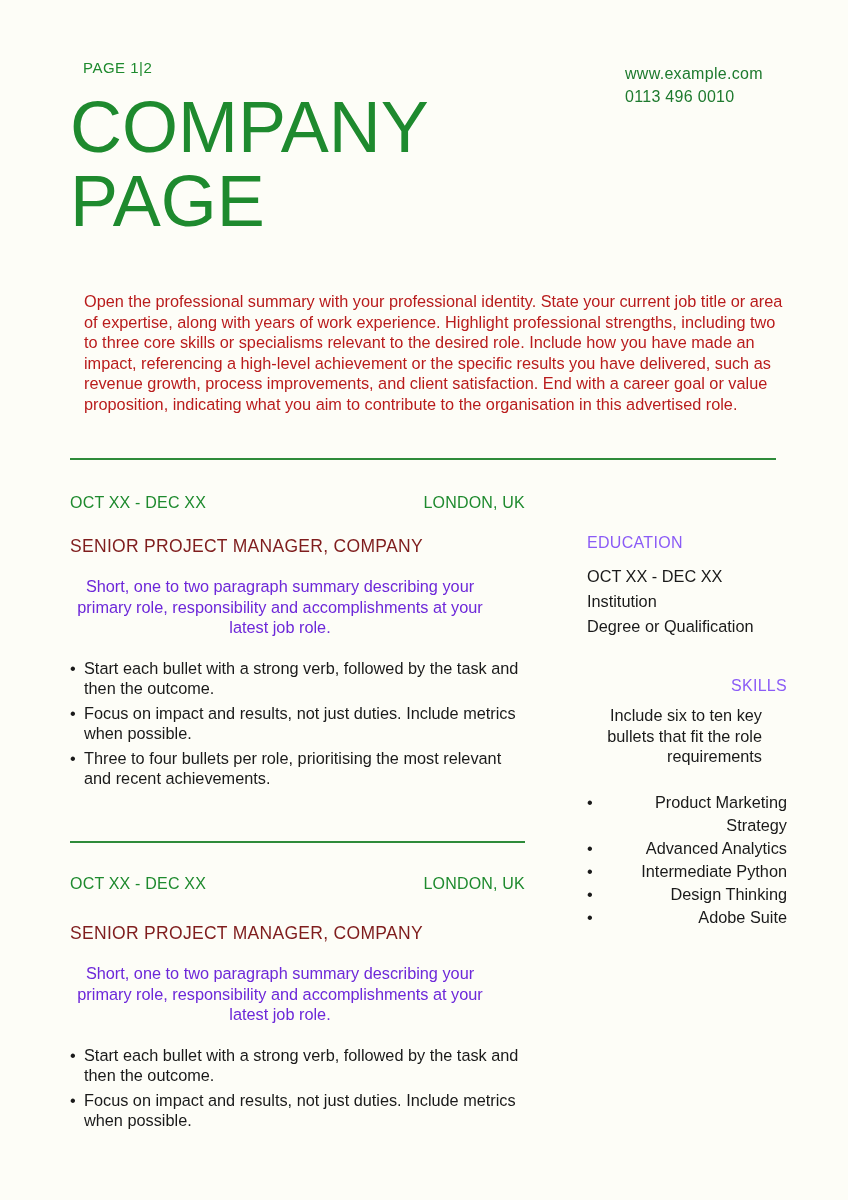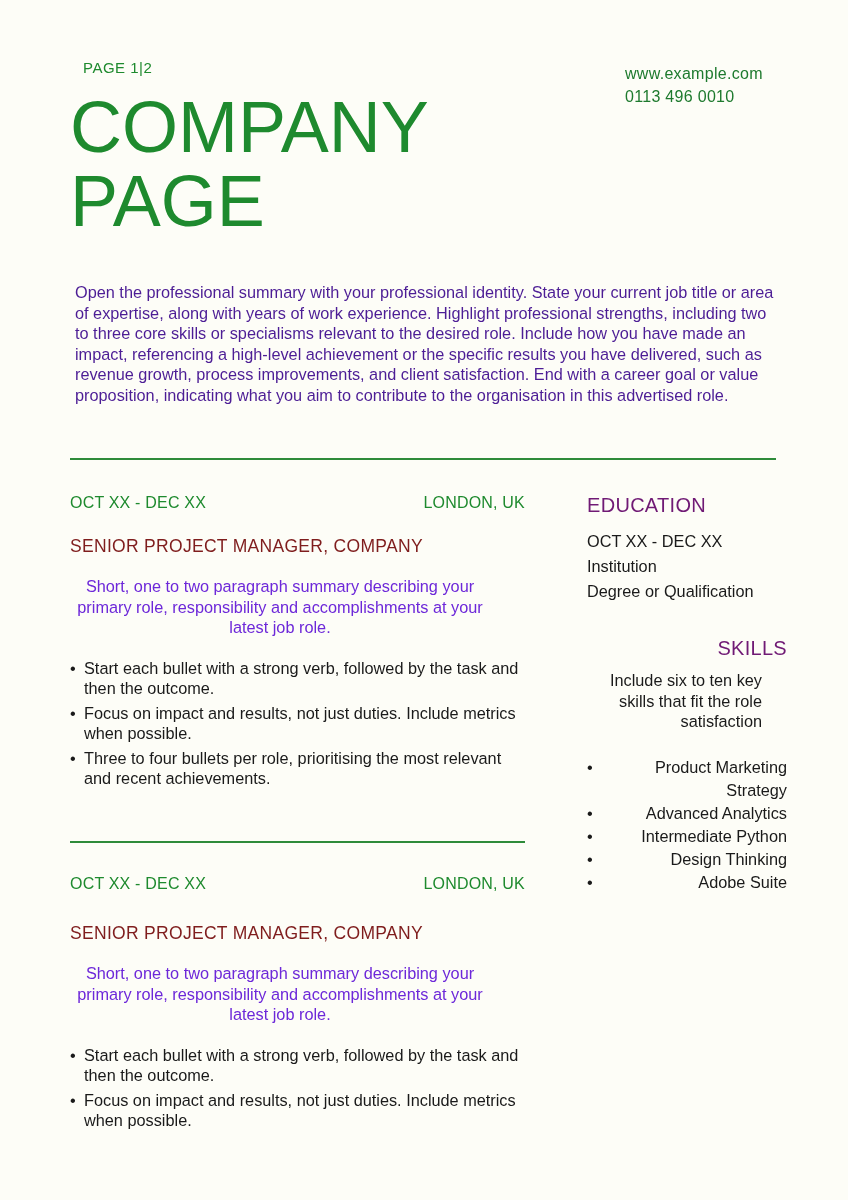--- a/index.html
+++ b/index.html
@@ -18,21 +18,21 @@
     position: absolute; left: 625px; top: 62px;
     font-size: 16px; line-height: 23px; color: #1e7a2e; letter-spacing: 0.3px;
   }
   .name {
     position: absolute; left: 70px; top: 90px;
     font-size: 72px; line-height: 74px; color: #1e8a2e;
     font-weight: normal; margin: 0; letter-spacing: 0px;
   }
   .summary {
     position: absolute; left: 71px; top: 278px; width: 700px;
-    font-size: 16.3px; line-height: 20.6px; color: #4c1d95; margin: 4px;
+    font-size: 16.3px; line-height: 20.6px; color: #b91c1c; margin: 13px;
   }
   .rule-full {
     position: absolute; left: 70px; top: 458px; width: 706px; height: 2px;
     background: #2e8b3a;
   }
   .job { position: absolute; left: 70px; width: 455px; }
   .job-meta {
     display: flex; justify-content: space-between;
     font-size: 16px; color: #1e8a2e; letter-spacing: 0.2px;
   }
@@ -42,21 +42,21 @@
   .job-desc {
     margin-top: 19px; font-size: 16.3px; line-height: 20.5px; color: #6d28d9; width: 420px; text-align: center;
   }
   .bullets { list-style: none; padding: 0; margin: 20px 0 0 0; font-size: 16.3px; line-height: 20.5px; }
   .bullets li { position: relative; padding-left: 14px; margin-bottom: 4px; }
   .bullets li .dot { position: absolute; left: 0; top: 0; }
   .rule-col {
     position: absolute; left: 70px; top: 841px; width: 455px; height: 2px; background: #2e8b3a;
   }
   .side { position: absolute; left: 587px; width: 200px; }
-  .side-head { font-size: 20px; color: #701a75; letter-spacing: 0.3px; }
+  .side-head { font-size: 16px; color: #8b5cf6; letter-spacing: 0.3px; margin-top: 40px; }
   .side-lines { margin-top: 12px; font-size: 16.3px; line-height: 25px; }
   .skills-intro { margin-top: 10px; font-size: 16.3px; line-height: 20.6px; width: 175px; }
   .skills-list { list-style: none; padding: 0; margin: 24px 0 0 0; font-size: 16.3px; line-height: 23px; }
   .skills-list li { position: relative; padding-left: 14px; }
   .skills-list li .dot { position: absolute; left: 0; top: 0; }
 </style>
 </head>
 <body>
 
 <div class="page-label">PAGE 1|2</div>
@@ -108,21 +108,21 @@
   <div class="side-head">EDUCATION</div>
   <div class="side-lines">
     <div>OCT XX - DEC XX</div>
     <div>Institution</div>
     <div>Degree or Qualification</div>
   </div>
 </div>
 
 <div class="side" style="top:637px;text-align:right;">
   <div class="side-head">SKILLS</div>
-  <div class="skills-intro">Include six to ten key skills that fit the role satisfaction</div>
+  <div class="skills-intro">Include six to ten key bullets that fit the role requirements</div>
   <ul class="skills-list">
     <li><span class="dot">•</span><span style="display:inline-block;width:150px;">Product Marketing Strategy</span></li>
     <li><span class="dot">•</span><span>Advanced Analytics</span></li>
     <li><span class="dot">•</span><span>Intermediate Python</span></li>
     <li><span class="dot">•</span><span>Design Thinking</span></li>
     <li><span class="dot">•</span><span>Adobe Suite</span></li>
   </ul>
 </div>
 
 </body></html>

